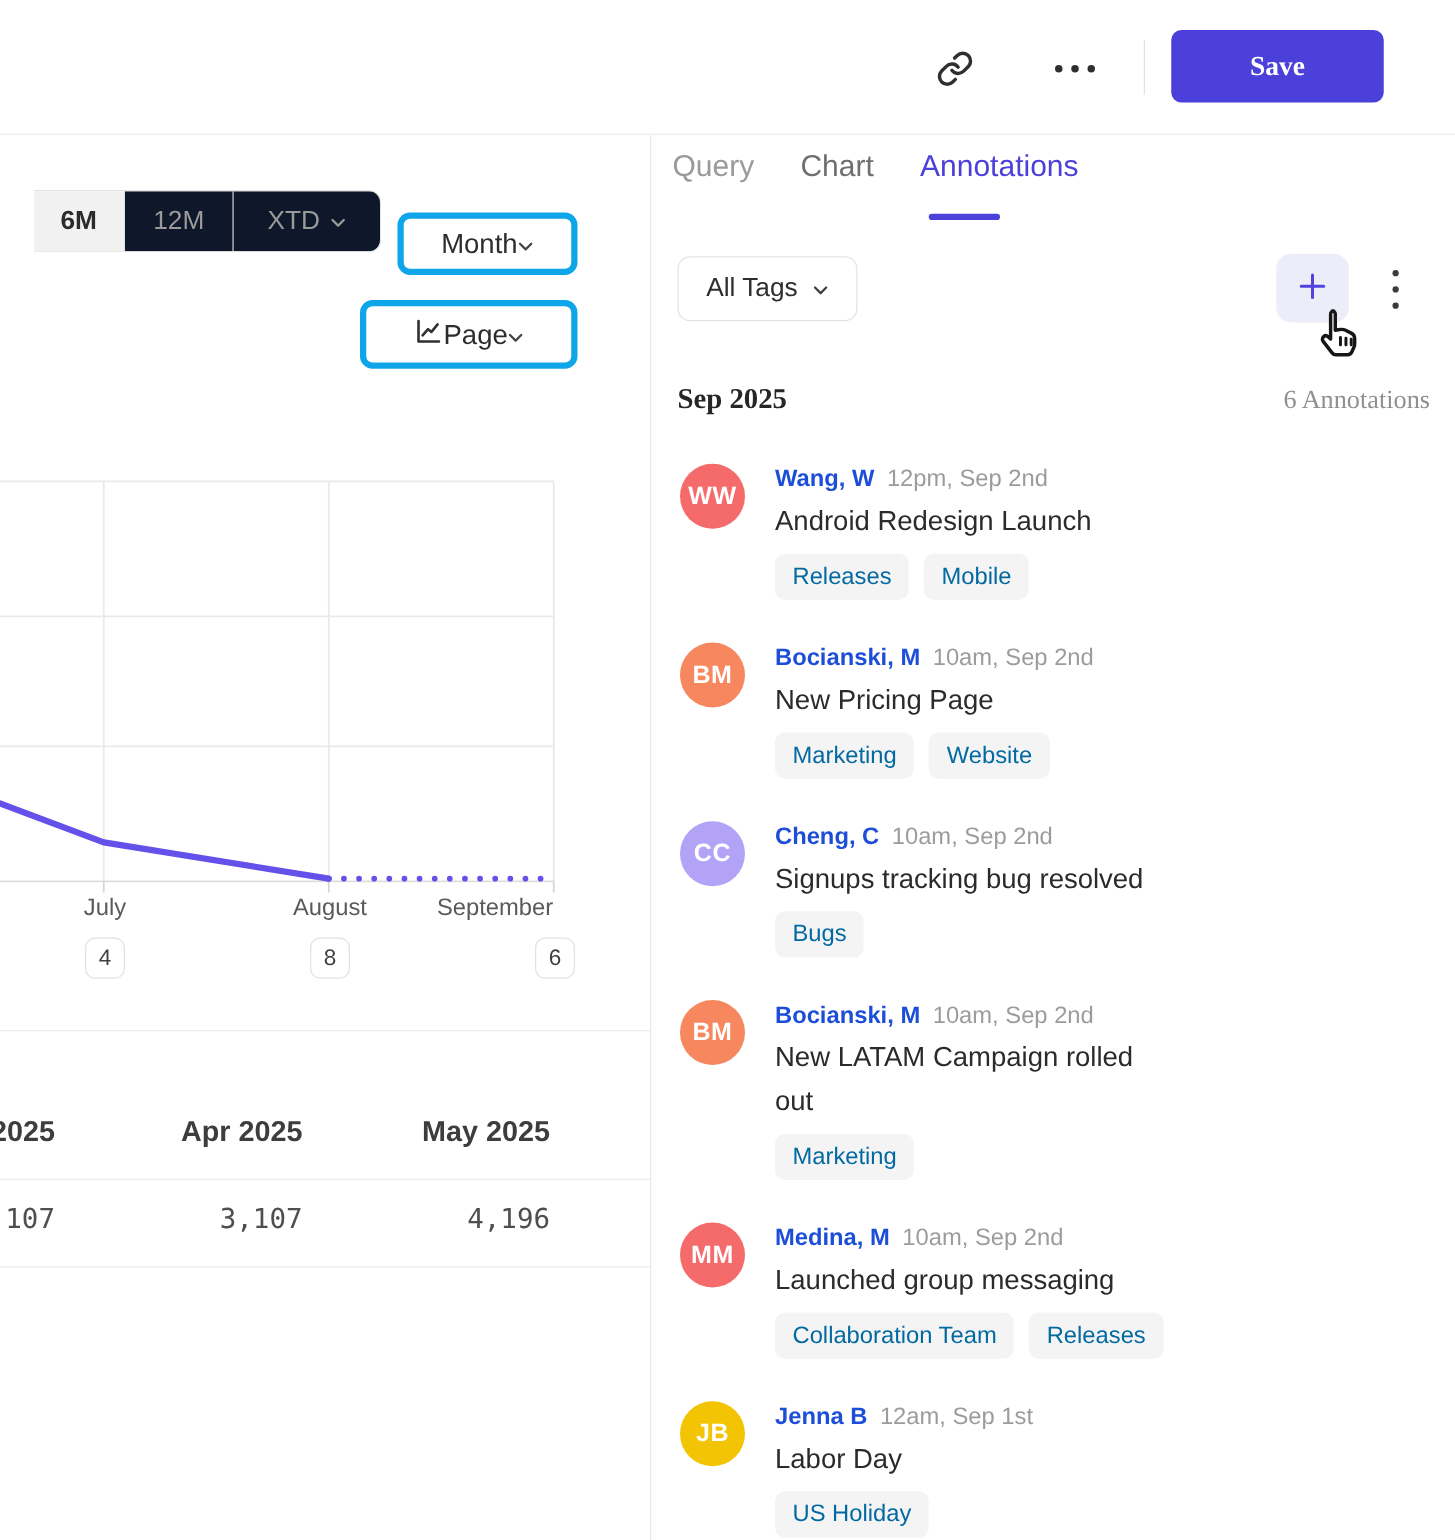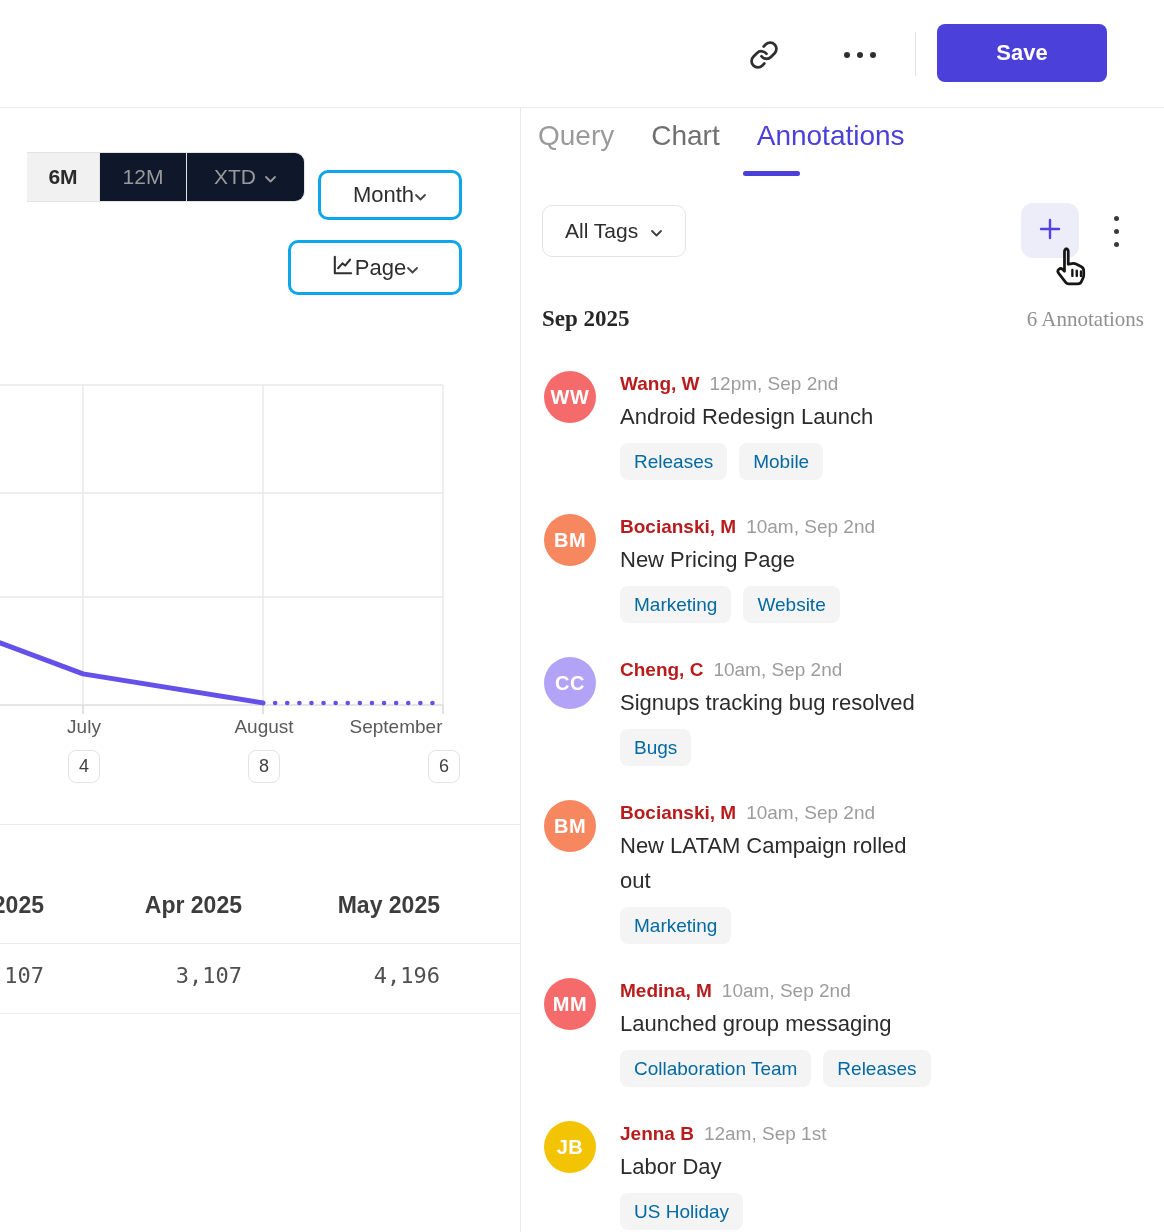--- a/index.html
+++ b/index.html
@@ -12,42 +12,42 @@
   #app { position:relative; width:1164px; height:1232px; }
 
   
   .header { position:absolute; left:0; top:0; width:1164px; height:107px; background:#fff; }
   .header-border { position:absolute; left:0; top:107px; width:1164px; height:1px; background:#ececec; }
   .icon-btn { position:absolute; display:flex; align-items:center; justify-content:center; cursor:pointer; background:none; border:none; padding:0; }
   .hdr-divider { position:absolute; left:915px; top:32px; width:1px; height:44px; background:#e2e2e2; }
   .save-btn {
     position:absolute; left:937px; top:24px; width:170px; height:58px;
     background:#4b40d9; color:#fff; border:none; border-radius:8px;
-    font-family:Liberation Sans, sans-serif; font-size:22px; font-weight:600; cursor:pointer;
+    font-family:Liberation Serif, serif; font-size:22px; font-weight:600; cursor:pointer;
   }
   .ellipsis { display:flex; gap:7px; }
   .ellipsis i { width:6px; height:6px; border-radius:50%; background:#2f2f2f; }
 
   
   .v-divider { position:absolute; left:520px; top:108px; width:1px; height:1124px; background:#e9e9e9; }
   .left-h-divider { position:absolute; left:0; top:824px; width:520px; height:1px; background:#ececec; }
 
   
   .seg-control {
     position:absolute; left:0; top:152px; height:50px; display:flex;
     border:1px solid #e3e3e3; border-left:none; border-radius:0 10px 10px 0; overflow:hidden; background:#fff;margin-left:27px;
   }
   .seg { display:flex; align-items:center; justify-content:center; gap:8px;
     font-size:21px; font-weight:500; color:#9a9a9a; cursor:pointer; background:#0f172a; border:none;
     border-right:1px solid #e3e3e3; font-family:"Liberation Sans",sans-serif; }
   .seg:last-child { border-right:none; }
   .seg.selected { background:#f1f1f1; color:#2b2b2b; font-weight:600; }
   .pill-btn {
     position:absolute; display:flex; align-items:center; justify-content:center; gap:0;
-    background:#fff; border:3px solid #0ea5e9; border-radius:10px; cursor:pointer;
+    background:#fff; border:5px solid #0ea5e9; border-radius:10px; cursor:pointer;
     font-family:"Liberation Sans",sans-serif; font-size:22px; font-weight:500; color:#2d2d2d;
   }
   .chev { display:inline-block; }
 
   
   .chart-wrap { position:absolute; left:0; top:383px; width:520px; height:340px; }
   .axis-label { position:absolute; top:716px; font-size:19px; color:#5a5a5a; text-align:center; width:120px; }
   .count-badge {
     position:absolute; top:750px; width:32px; height:33px; background:#fff;
     border:1px solid #e2e2e2; border-radius:8px; display:flex; align-items:center; justify-content:center;
@@ -55,21 +55,21 @@
   }
 
   
   .tbl-head { position:absolute; top:892px; font-size:23px; font-weight:600; color:#3d3d3d; text-align:right; }
   .tbl-val  { position:absolute; top:963px; font-size:22px; color:#4f4f4f; text-align:right;
               font-family:"DejaVu Sans Mono", monospace; }
   .tbl-border { position:absolute; width:520px; height:1px; background:#ececec; }
 
   
   .tabs { position:absolute; left:538px; top:120px; display:flex; gap:37px; }
-  .tab { font-size:28px; font-weight:500; cursor:pointer; background:none; border:none; padding:0 0 18px 0;
+  .tab { font-size:24px; font-weight:500; cursor:pointer; background:none; border:none; padding:0 0 18px 0;
          font-family:"Liberation Sans",sans-serif; }
   .tab-query { color:#9a9a9a; }
   .tab-chart { color:#6f6f6f; }
   .tab-annotations { color:#4b40d9; }
   .tab-underline { position:absolute; left:743px; top:171px; width:57px; height:5px; border-radius:3px; background:#4b40d9; }
 
   
   .alltags-btn {
     position:absolute; left:542px; top:205px; height:52px; padding:0 22px;
     display:flex; align-items:center; gap:12px; background:#fff; border:1px solid #e3e3e3; border-radius:10px;
@@ -91,21 +91,21 @@
   .section-count { font-size:21px; color:#909090; }
 
   
   .ann-list { position:absolute; left:544px; top:371px; width:606px; }
   .ann-row { display:flex; gap:24px; margin-bottom:34px; cursor:pointer; }
   .avatar { width:52px; height:52px; border-radius:50%; flex:0 0 52px;
     display:flex; align-items:center; justify-content:center; }
   .avatar span { color:#fff; font-size:20px; font-weight:600; letter-spacing:0.5px; }
   .ann-body { padding-top:0; }
   .ann-meta { display:flex; align-items:baseline; gap:10px; line-height:26px; }
-  .ann-name { font-size:19px; font-weight:700; color:#b91c1c; }
+  .ann-name { font-size:19px; font-weight:700; color:#1d4ed8; }
   .ann-time { font-size:19px; color:#9c9c9c; }
   .ann-title { font-size:22px; color:#2b2b2b; line-height:35px; max-width:322px; margin-top:2px; }
   .ann-tags { display:flex; gap:12px; margin-top:9px; flex-wrap:wrap; }
   .tag-pill { background:#f4f4f5; border-radius:8px; padding:6px 14px; font-size:19px; color:#0369a1; line-height:25px; }
 </style>
 </head>
 <body>
 
 <div id="app">
 

